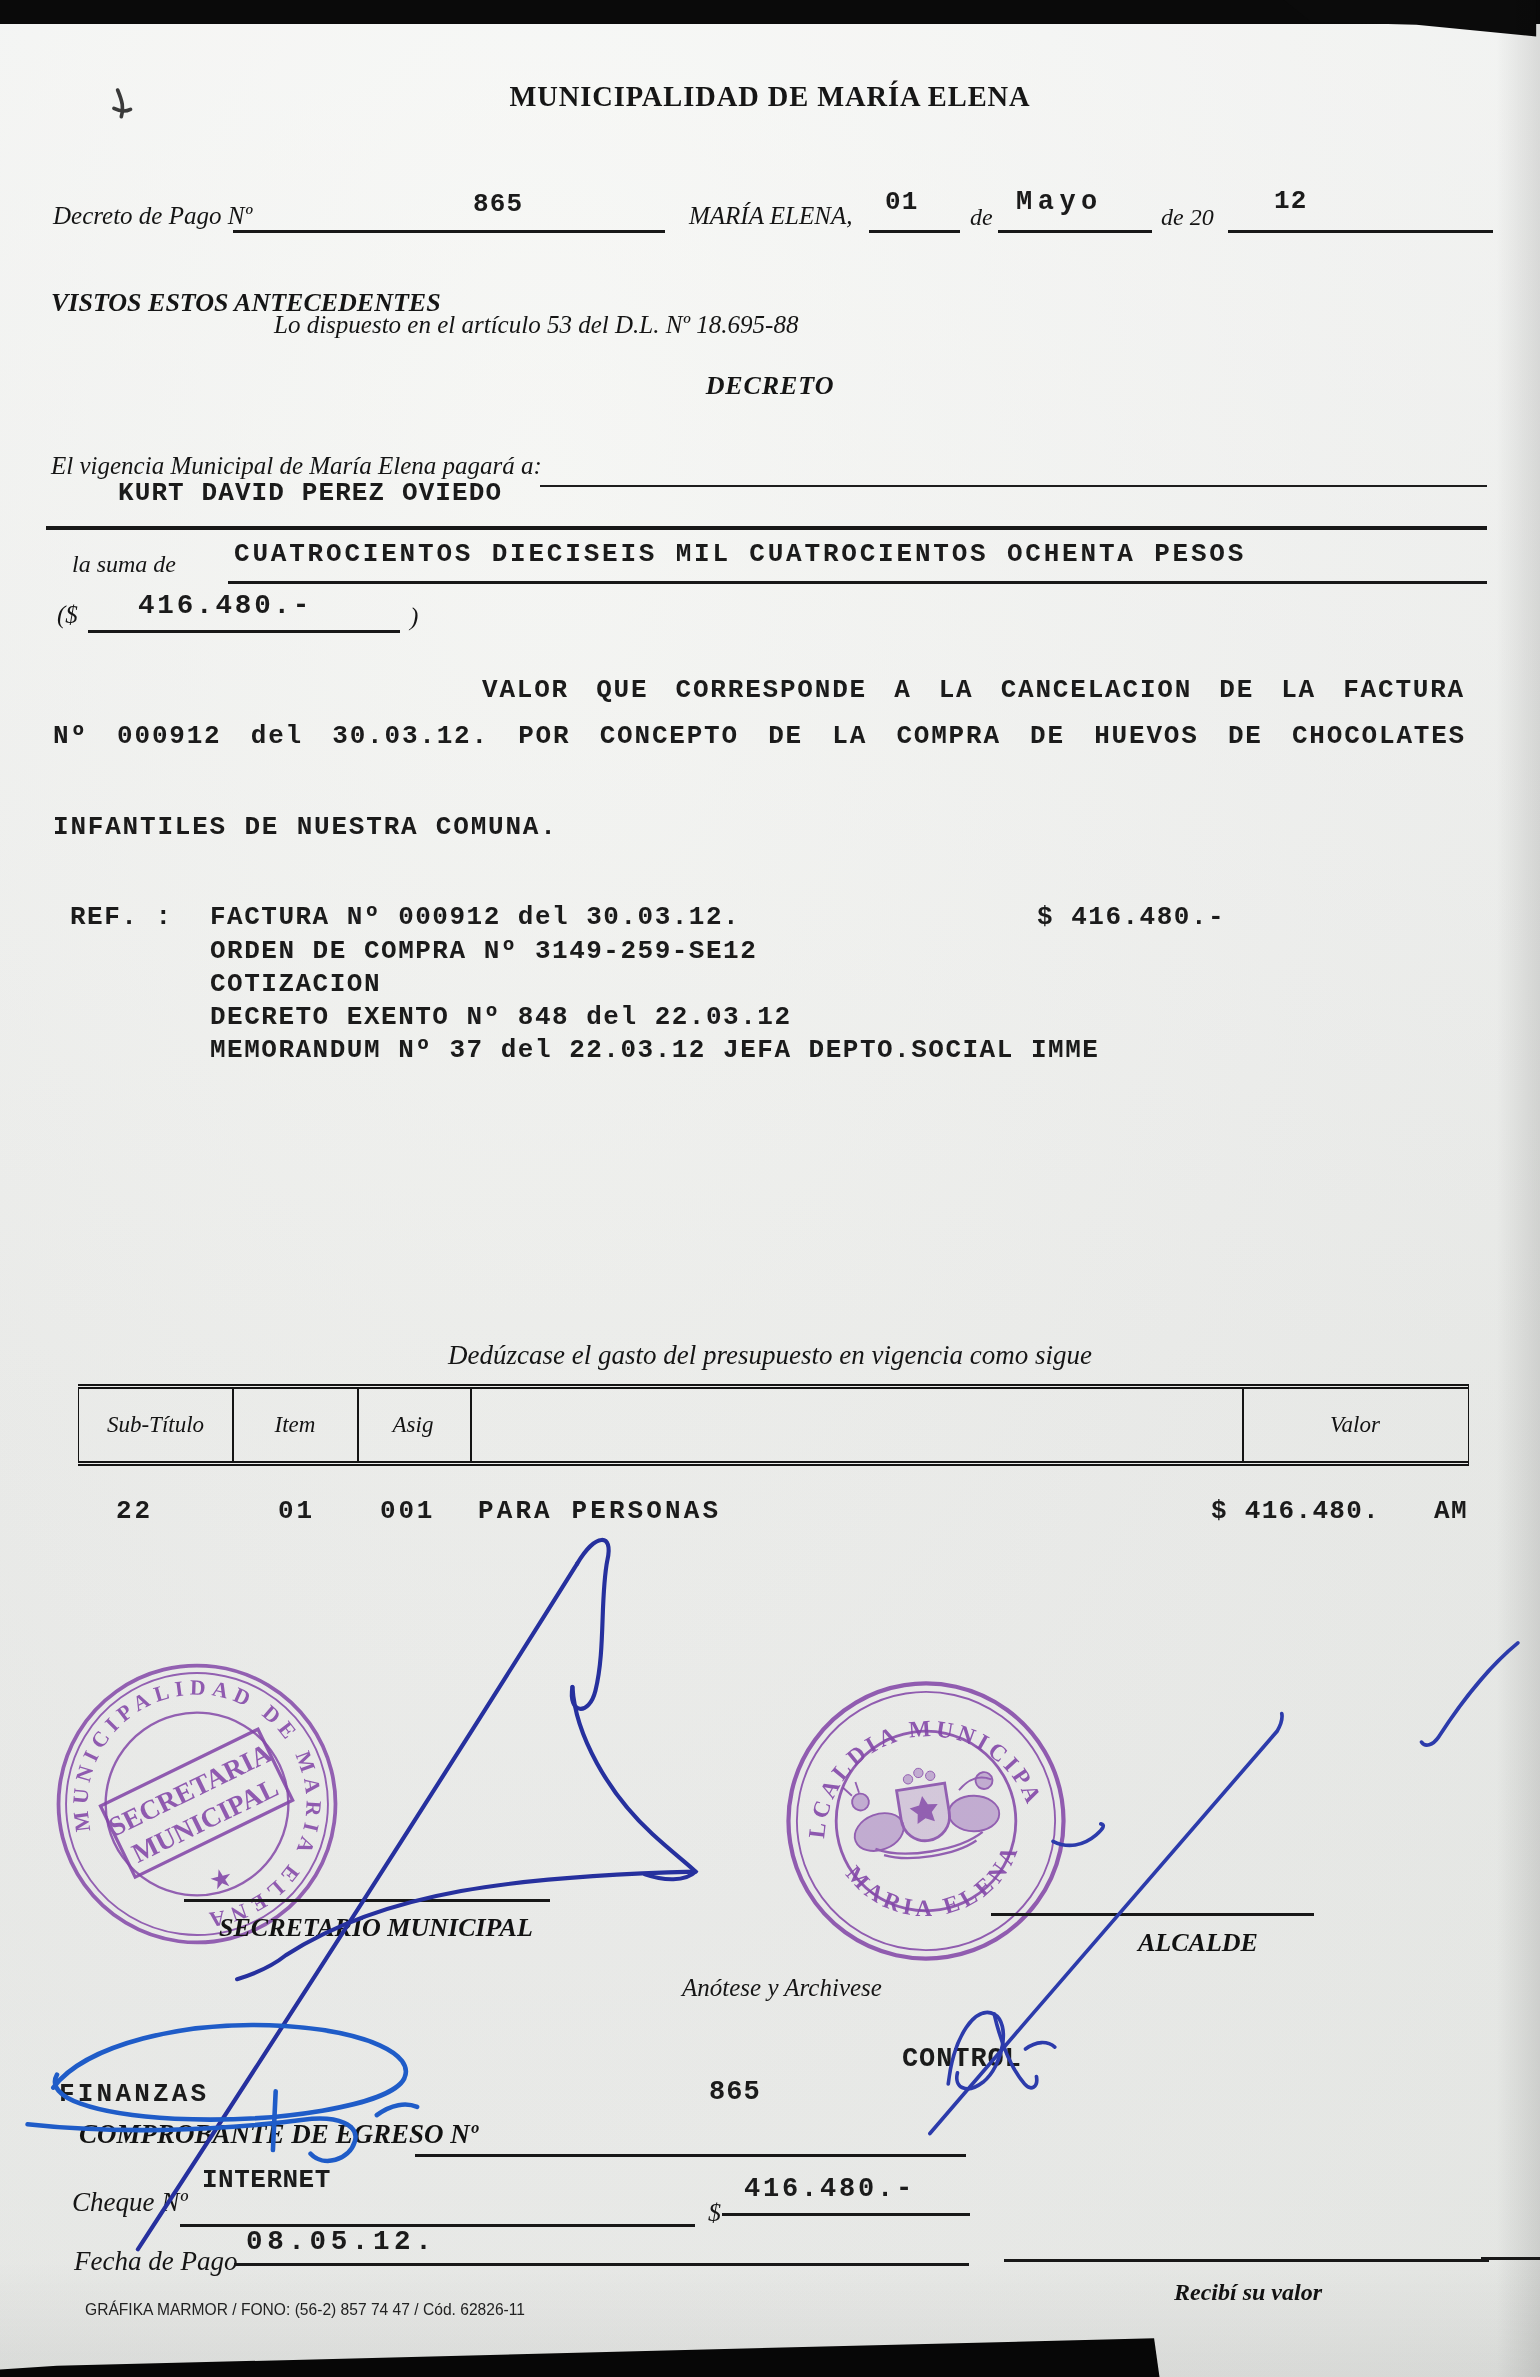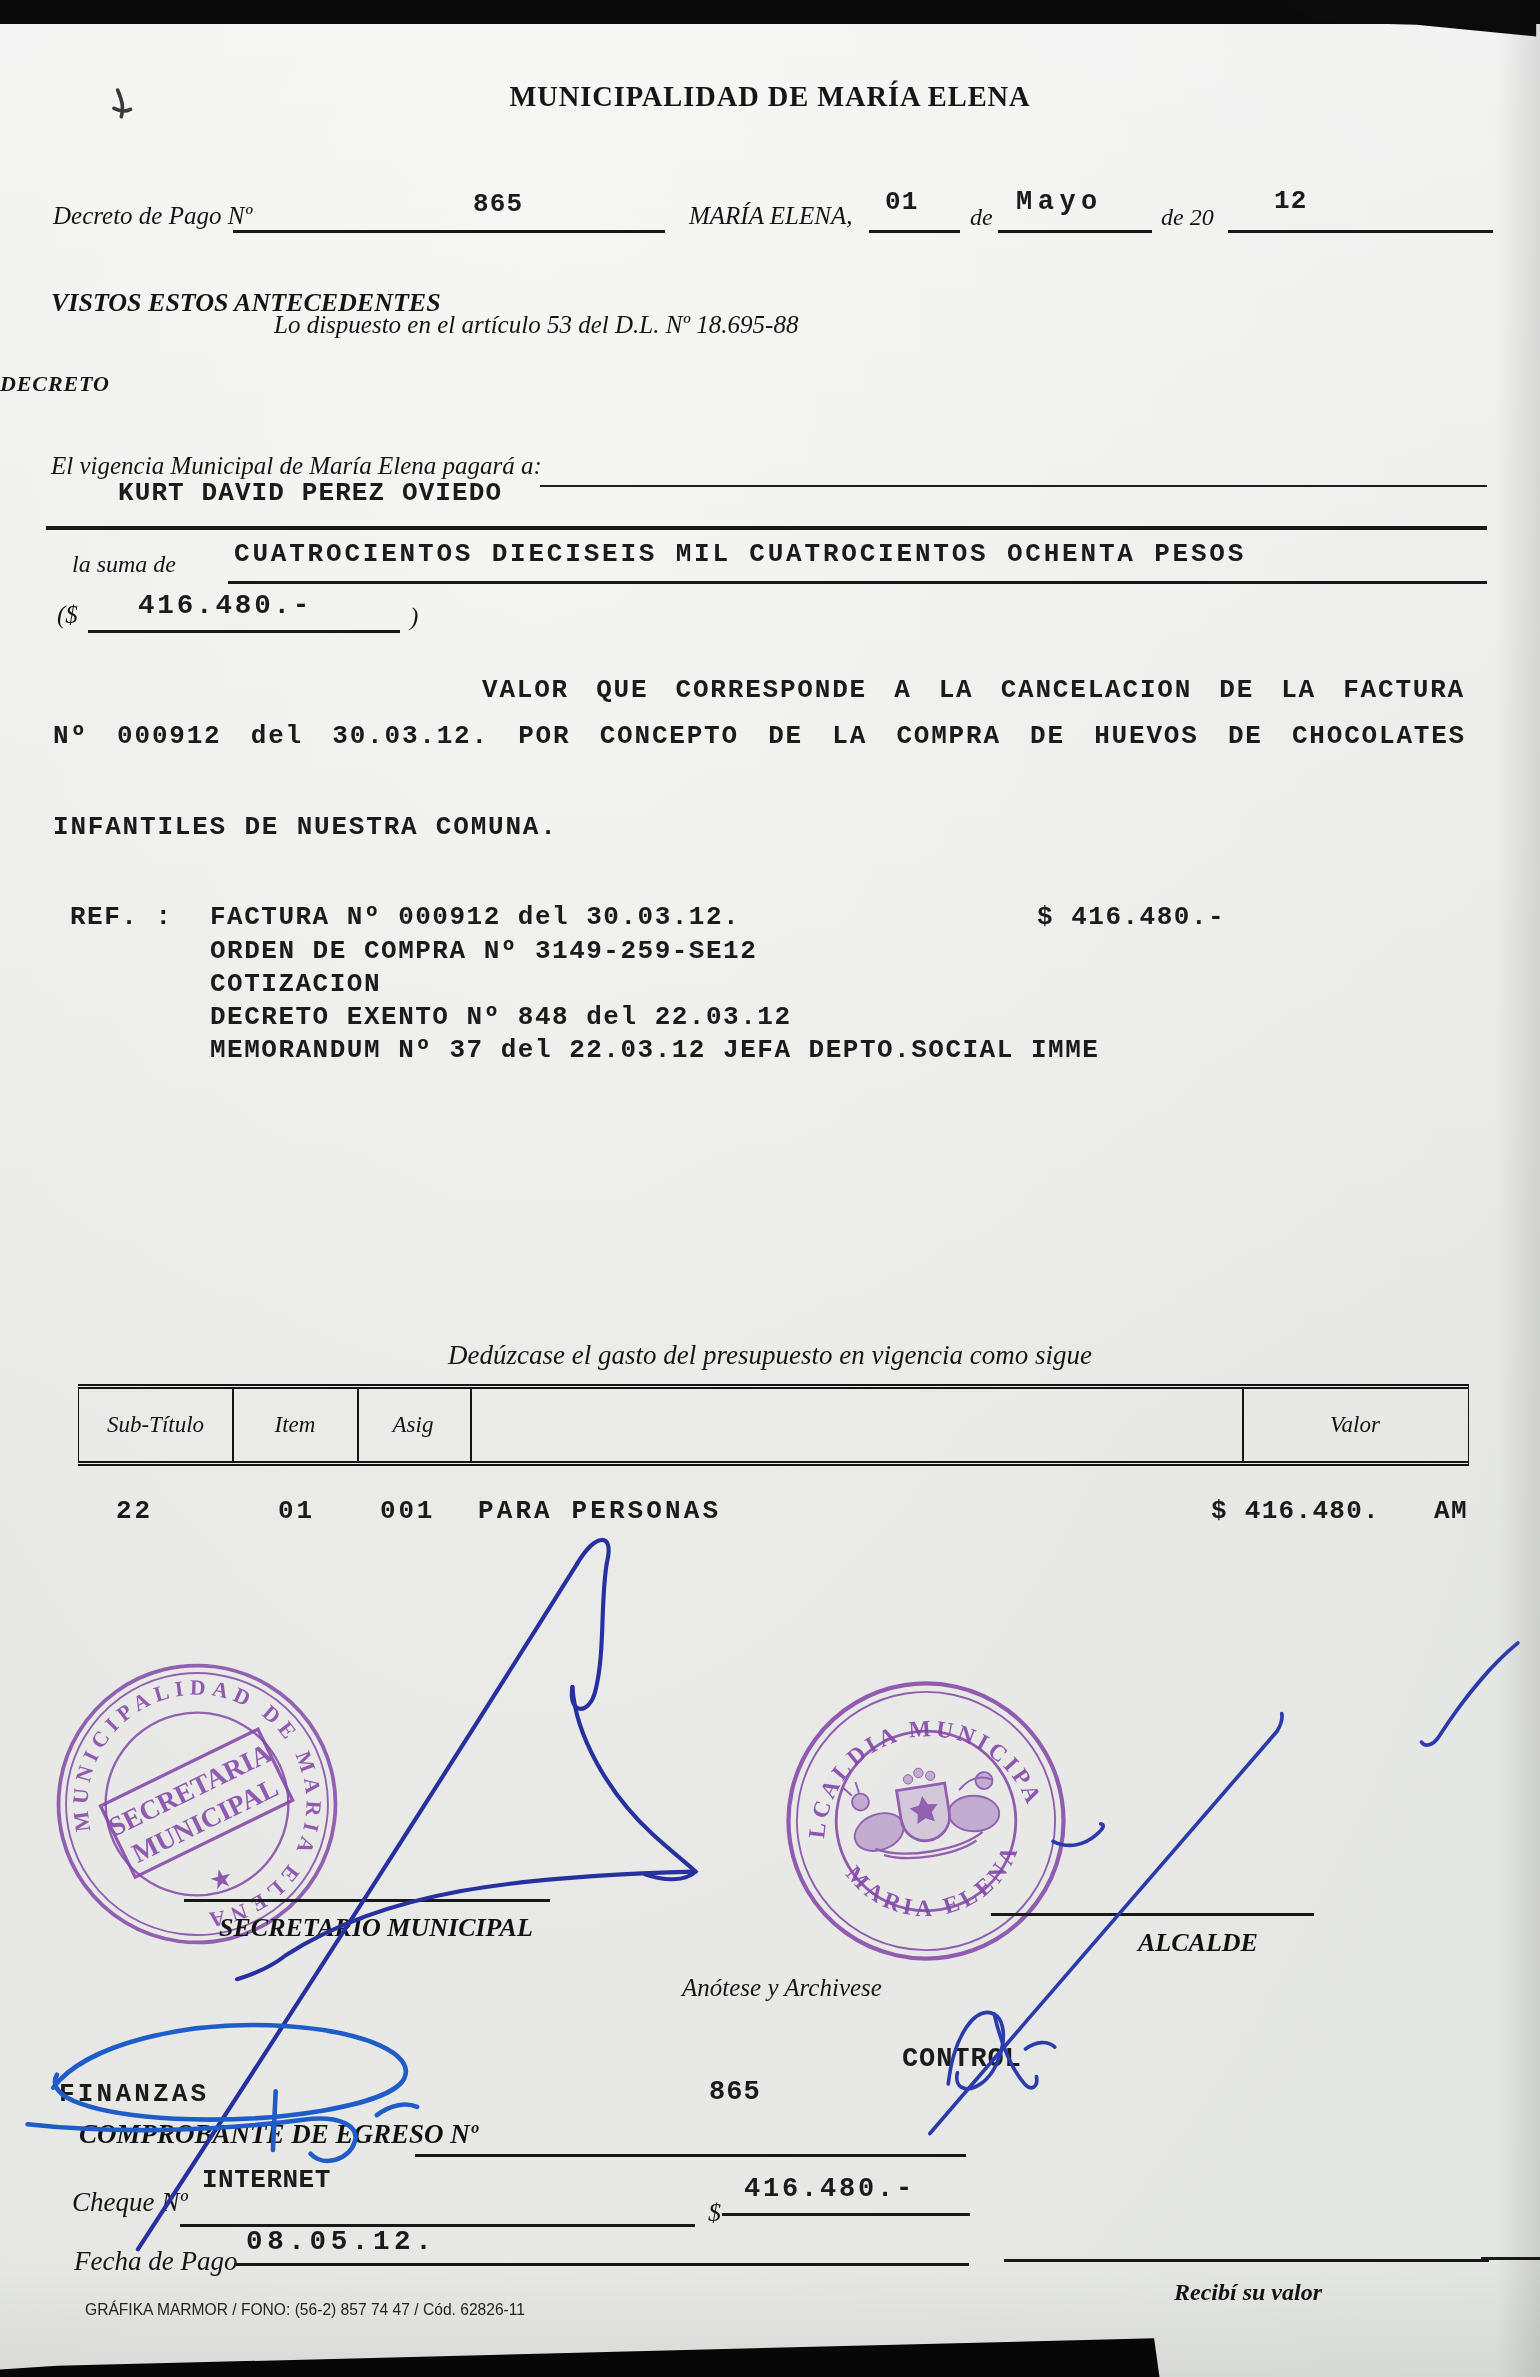--- a/index.html
+++ b/index.html
@@ -53,21 +53,21 @@
   <div class="abs ital" style="left:970px;top:204px;font-size:24px;">de</div>
   <div class="abs mono" style="left:1016px;top:187px;font-size:27px;letter-spacing:5.5px;">Mayo</div>
   <div class="abs rule" style="left:998px;top:230px;width:154px;"></div>
   <div class="abs ital" style="left:1161px;top:204px;font-size:24px;">de 20</div>
   <div class="abs mono" style="left:1274px;top:186px;font-size:26px;letter-spacing:1.1px;">12</div>
   <div class="abs rule" style="left:1228px;top:230px;width:265px;"></div>
 
   <div class="abs ital" style="left:51px;top:270px;font-size:26px;font-weight:600;margin-top:18px;">VISTOS ESTOS ANTECEDENTES</div>
   <div class="abs ital" style="left:274px;top:311px;font-size:25px;">Lo dispuesto en el artículo 53 del D.L. Nº 18.695-88</div>
 
-  <div class="abs ital" style="left:0;top:371px;width:1540px;text-align:left;font-size:22px;font-weight:600;letter-spacing:0.9px;">DECRETO</div>
+  <div class="abs ital" style="left:0;top:371px;width:1540px;text-align:center;font-size:26px;font-weight:600;letter-spacing:0.9px;">DECRETO</div>
 
   <div class="abs ital" style="left:51px;top:452px;font-size:25px;">El vigencia Municipal de María Elena pagará a:</div>
   <div class="abs rule-thin" style="left:540px;top:485px;width:947px;"></div>
   <div class="abs mono" style="left:118px;top:478px;font-size:26px;letter-spacing:1.1px;">KURT DAVID PEREZ OVIEDO</div>
   <div class="abs rule" style="left:46px;top:526px;width:1441px;height:3.7px;"></div>
 
   <div class="abs ital" style="left:72px;top:551px;font-size:24px;">la suma de</div>
   <div class="abs mono" style="left:234px;top:539px;font-size:26px;letter-spacing:2.8px;">CUATROCIENTOS DIECISEIS MIL CUATROCIENTOS OCHENTA PESOS</div>
   <div class="abs rule" style="left:228px;top:581px;width:1259px;"></div>
 

